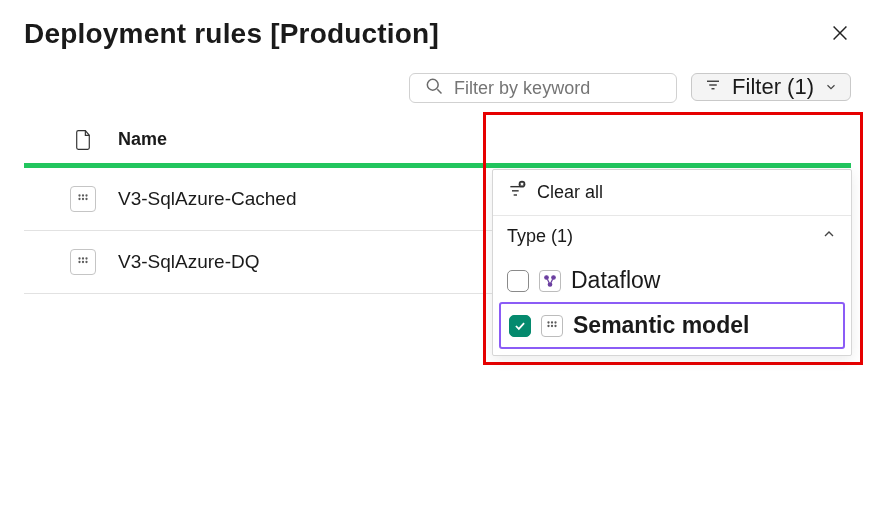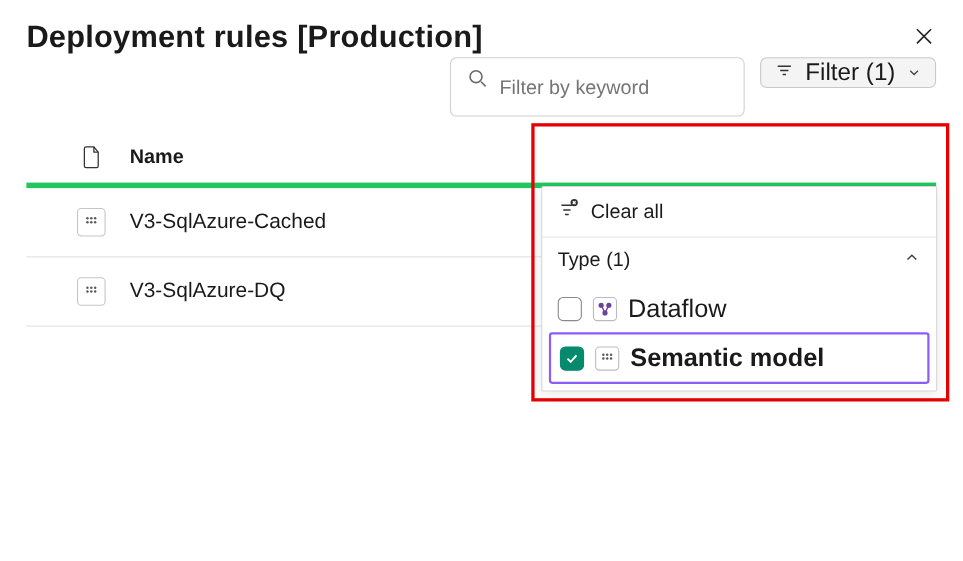--- a/index.html
+++ b/index.html
@@ -16,21 +16,21 @@
     padding: 18px 24px 0 24px;
   }
   .header-row {
     display: flex;
     align-items: flex-start;
     justify-content: space-between;
   }
   h1 {
     font-size: 28px;
     font-weight: 600;
-    margin: 0 0 2px 0;
+    margin: 0 0 23px 0;
     letter-spacing: 0.2px;
   }
   .close-x {
     margin-top: 4px;
     cursor: pointer;
   }
   .subtitle {
     font-size: 18px;
     color: #242424;
     margin-bottom: 28px;
@@ -43,26 +43,27 @@
 
   .toolbar {
     display: flex;
     justify-content: flex-end;
     gap: 14px;
     margin-bottom: 14px;
     position: relative;
   }
   .search-box {
     display: flex;
+    align-items: center;
     gap: 8px;
     border: 1px solid #d1d1d1;
     border-radius: 6px;
     padding: 8px 14px;
     width: 268px;
-    height: 54px;
+    height: 30px;
     background: #fff;
   }
   .search-box input {
     border: none;
     outline: none;
     font-size: 18px;
     color: #555;
     width: 100%;
     background: transparent;
   }

